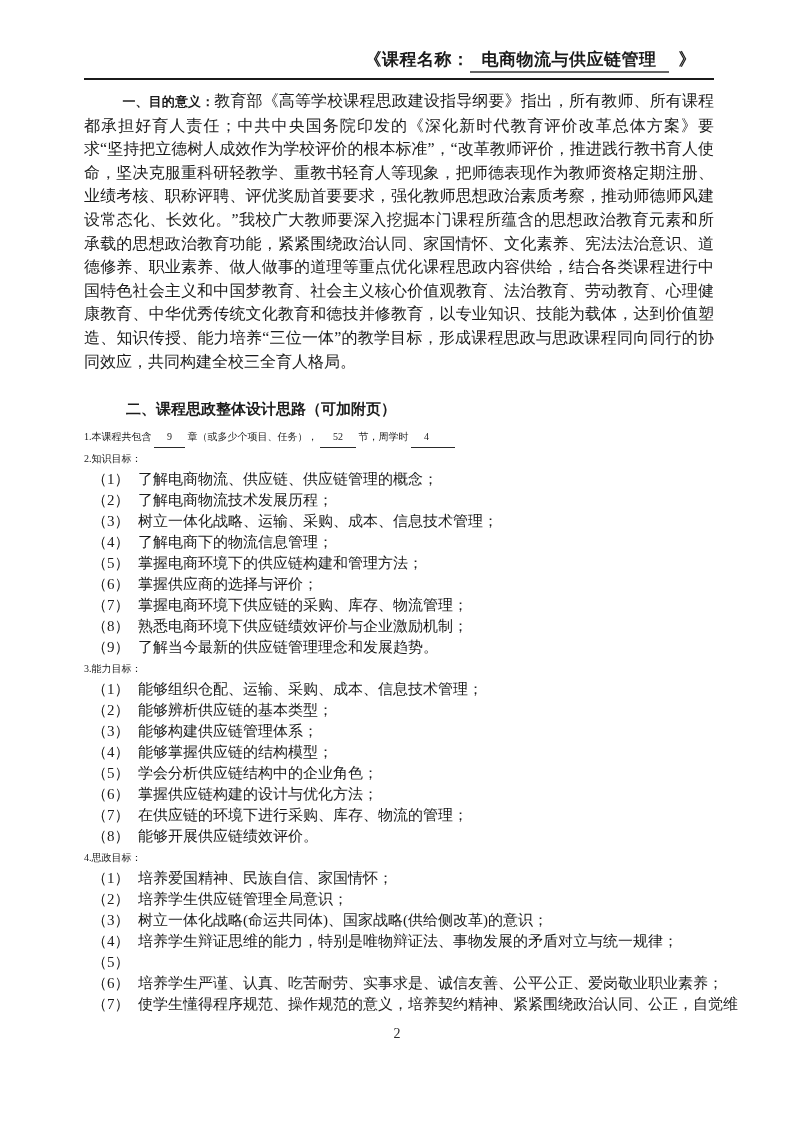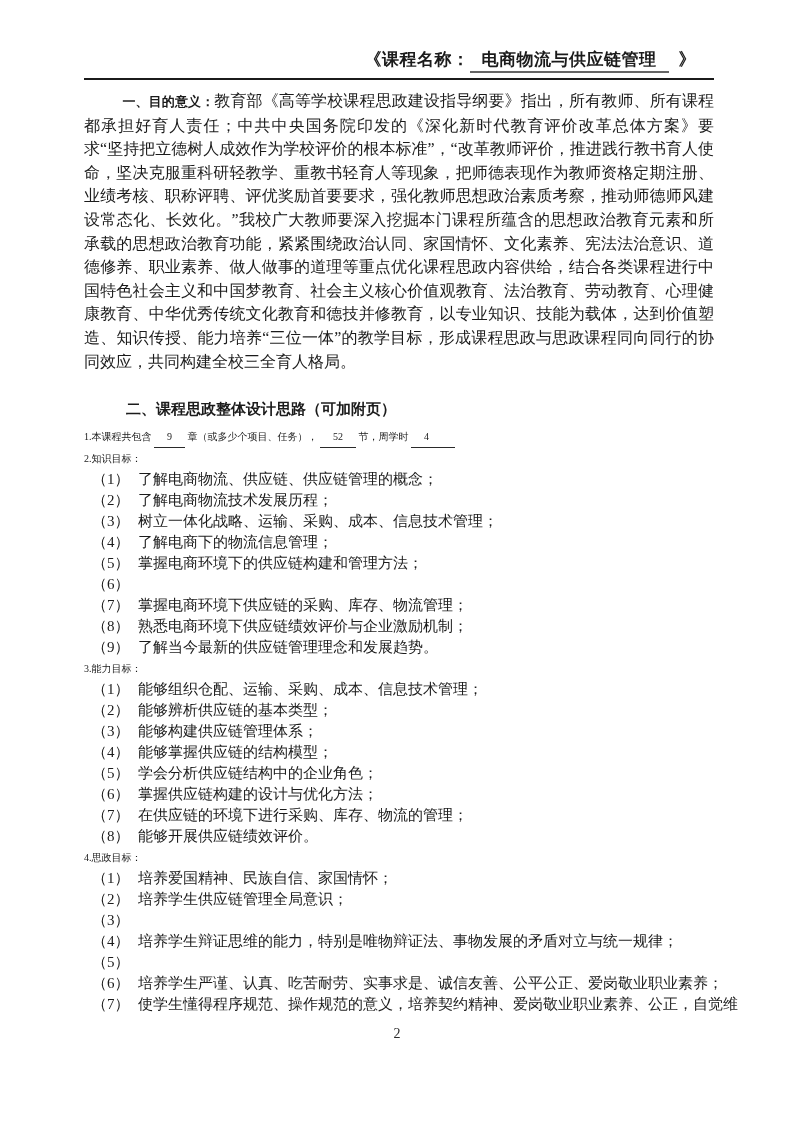--- a/index.html
+++ b/index.html
@@ -124,20 +124,21 @@
     <div class="item">
         <span class="num">（4）</span>
         <span class="txt">了解电商下的物流信息管理；</span>
       </div>
     <div class="item">
         <span class="num">（5）</span>
         <span class="txt">掌握电商环境下的供应链构建和管理方法；</span>
       </div>
     <div class="item">
         <span class="num">（6）</span>
+        <span class="txt">掌握供应商的选择与评价；</span>
       </div>
     <div class="item">
         <span class="num">（7）</span>
         <span class="txt">掌握电商环境下供应链的采购、库存、物流管理；</span>
       </div>
     <div class="item">
         <span class="num">（8）</span>
         <span class="txt">熟悉电商环境下供应链绩效评价与企业激励机制；</span>
       </div>
     <div class="item">
@@ -183,33 +184,34 @@
     <div class="item">
         <span class="num">（1）</span>
         <span class="txt">培养爱国精神、民族自信、家国情怀；</span>
       </div>
     <div class="item">
         <span class="num">（2）</span>
         <span class="txt">培养学生供应链管理全局意识；</span>
       </div>
     <div class="item">
         <span class="num">（3）</span>
+        <span class="txt">树立一体化战略(命运共同体)、国家战略(供给侧改革)的意识；</span>
       </div>
     <div class="item">
         <span class="num">（4）</span>
         <span class="txt">培养学生辩证思维的能力，特别是唯物辩证法、事物发展的矛盾对立与统一规律；</span>
       </div>
     <div class="item">
         <span class="num">（5）</span>
       </div>
     <div class="item">
         <span class="num">（6）</span>
         <span class="txt">培养学生严谨、认真、吃苦耐劳、实事求是、诚信友善、公平公正、爱岗敬业职业素养；</span>
       </div>
     <div class="item">
         <span class="num">（7）</span>
-        <span class="txt">使学生懂得程序规范、操作规范的意义，培养契约精神、爱岗敬业职业素养、公正，自觉维</span>
+        <span class="txt">使学生懂得程序规范、操作规范的意义，培养契约精神、紧紧围绕政治认同、公正，自觉维</span>
       </div>
 
   </div>
 
   <div class="page-num">2</div>
 </div>
 
 </body></html>

